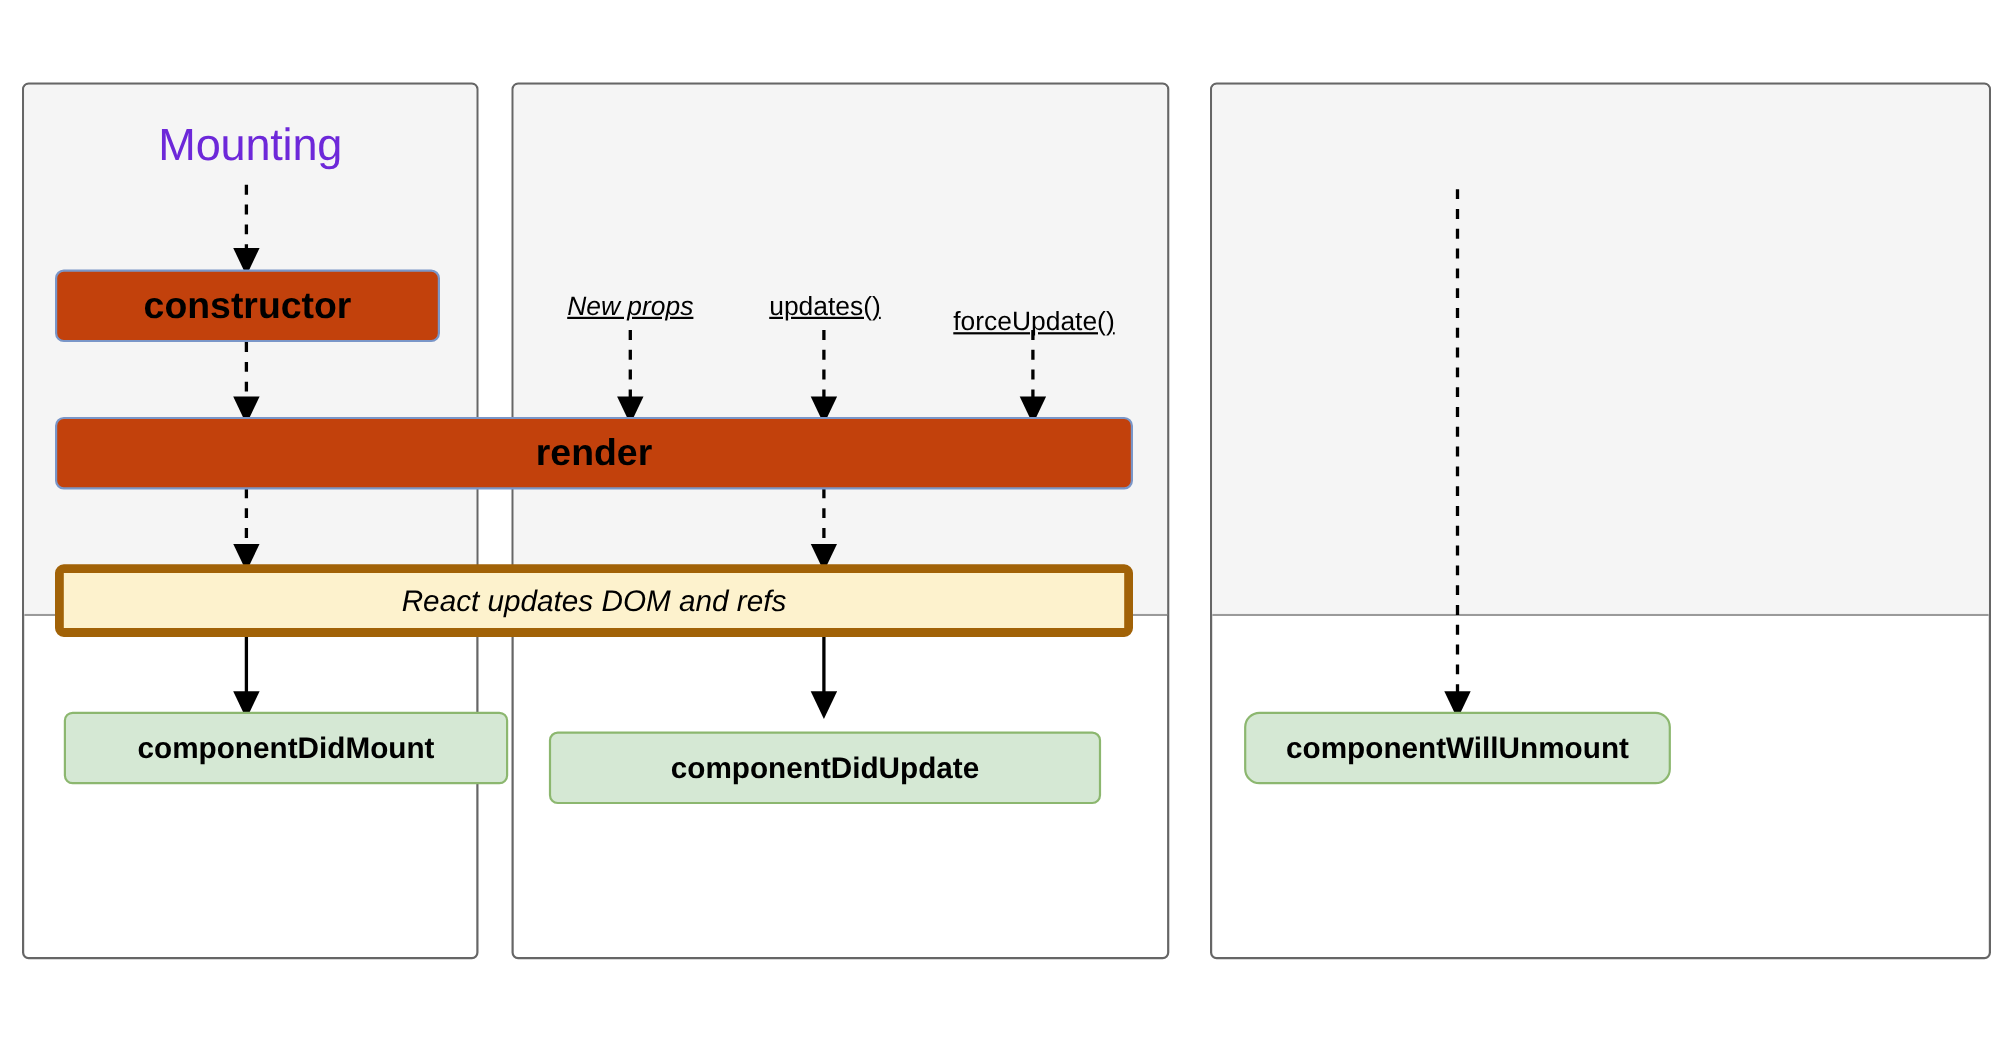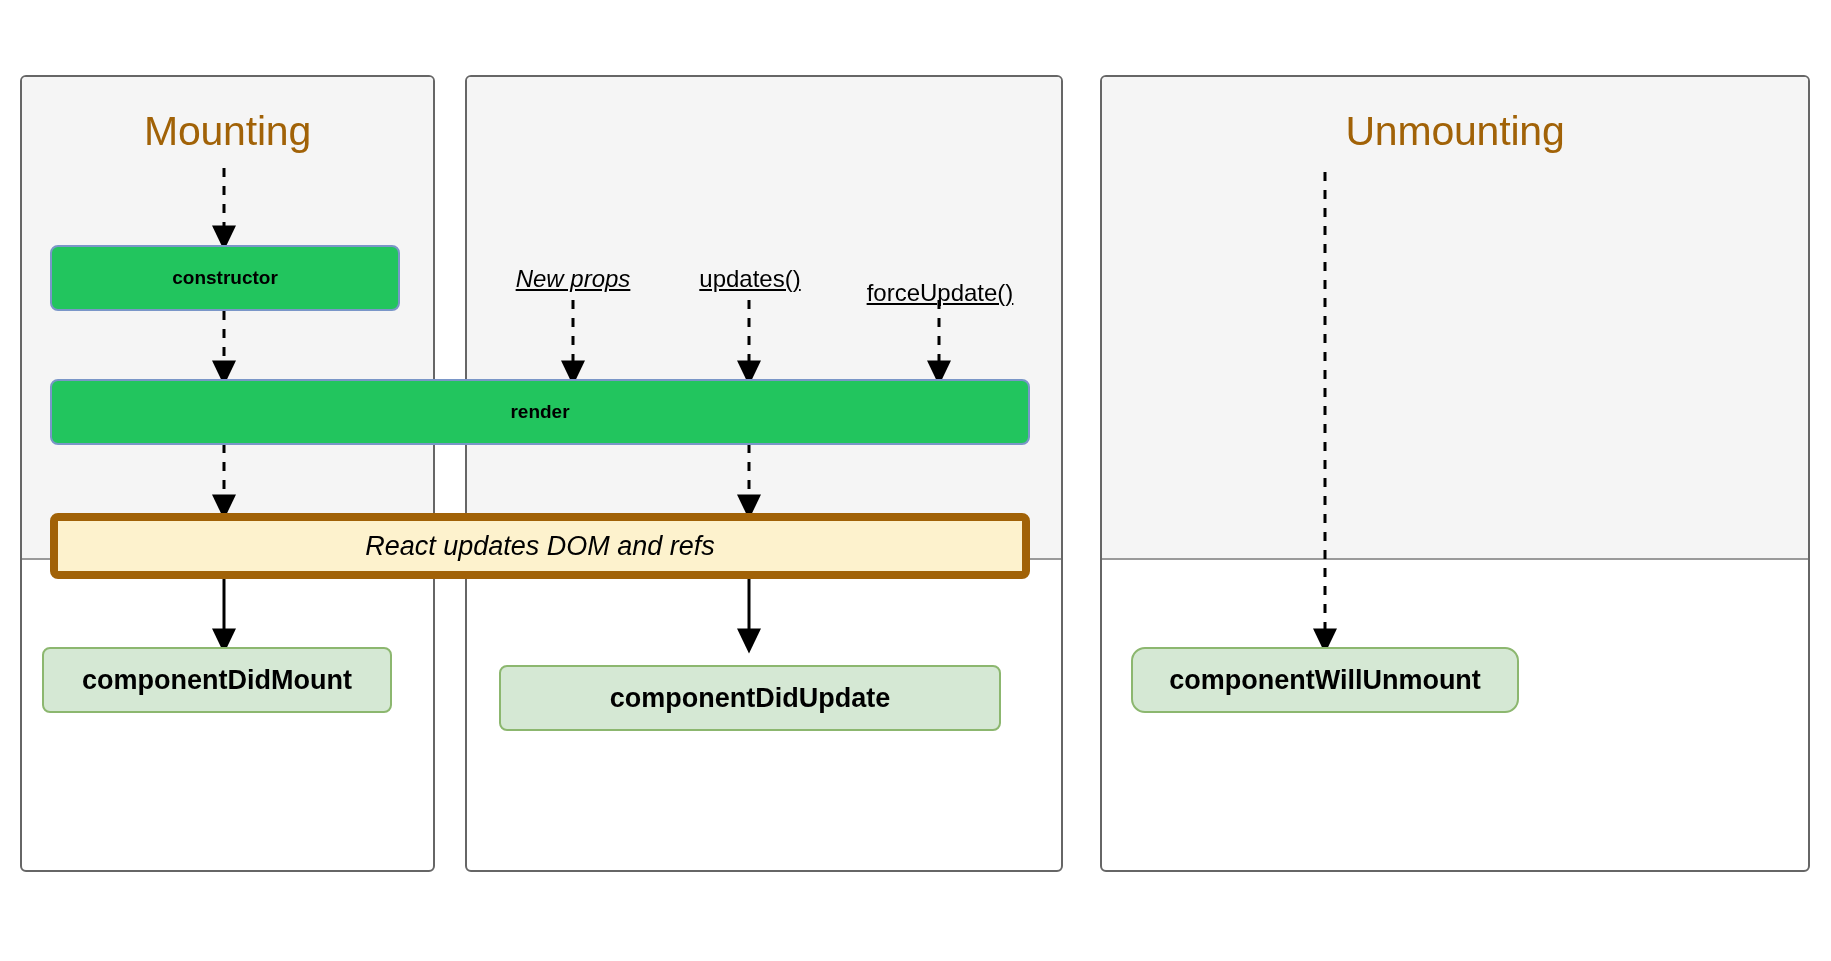--- a/index.html
+++ b/index.html
@@ -25,42 +25,42 @@
     border-bottom:2px solid #9a9a9a;
     box-sizing:border-box;
     border-radius:4px 4px 0 0;
   }
   .lane-title{
     position:absolute;
     left:0;right:0;
     text-align:center;
     font-size:41px;
     font-weight:400;
-    color:#a16207;
+    color:#6d28d9;
     letter-spacing:-0.2px;
     white-space:nowrap;
   }
 
   
   .node{
     position:absolute;
     box-sizing:border-box;
     border-radius:8px;
     display:flex;
     align-items:center;
     justify-content:center;
     text-align:center;
     color:#000000;
     white-space:nowrap;
   }
   .node-blue{
-    background:#22c55e;
+    background:#c2410c;
     border:2px solid #7a96c8;
     font-weight:bold;
-    font-size:19px;
+    font-size:34px;
   }
   .node-yellow{
     background:#fdf2cd;
     border:8px solid #a16207;
     font-style:italic;
     font-size:27px;
   }
   .node-green{
     background:#d5e8d4;
     border:2px solid #8cb76f;
@@ -93,21 +93,20 @@
 
   <div class="lane" style="left:465px;top:75px;width:598px;height:797px;">
     <div class="lane-head" style="height:483px;"></div>
   </div>
 
   <div class="lane" style="left:1100px;top:75px;width:710px;height:797px;">
     <div class="lane-head" style="height:483px;"></div>
   </div>
 
   <div class="lane-title" style="left:20px;width:415px;top:108px;">Mounting</div>
-  <div class="lane-title" style="left:1100px;width:710px;top:108px;">Unmounting</div>
 
   <div class="trigger italic" style="left:460px;width:226px;top:265px;">New props</div>
   <div class="trigger" style="left:637px;width:226px;top:265px;">updates()</div>
   <div class="trigger" style="left:827px;width:226px;top:279px;">forceUpdate()</div>
 
   <svg id="wires" viewBox="0 0 1831 961" xmlns="http://www.w3.org/2000/svg">
     <defs>
       <marker id="ah" markerWidth="10" markerHeight="10" refX="4.2" refY="4" orient="auto" markerUnits="strokeWidth">
         <path d="M0,0 L8.4,4 L0,8 z" fill="#000000"></path>
       </marker>
@@ -133,19 +132,19 @@
       <path d="M1325,172 L1325,641" stroke-dasharray="9,9"></path>
     </g>
   </svg>
 
   <div class="node node-blue" style="left:50px;top:245px;width:350px;height:66px;">constructor</div>
 
   <div class="node node-blue" style="left:50px;top:379px;width:980px;height:66px;">render</div>
 
   <div class="node node-yellow" style="left:50px;top:513px;width:980px;height:66px;">React updates DOM and refs</div>
 
-  <div class="node node-green" style="left:42px;top:647px;width:350px;height:66px;">componentDidMount</div>
+  <div class="node node-green" style="left:58px;top:647px;width:404px;height:66px;">componentDidMount</div>
 
   <div class="node node-green" style="left:499px;top:647px;width:502px;height:66px;margin-top:18px;">componentDidUpdate</div>
 
   <div class="node node-green" style="left:1131px;top:647px;width:388px;height:66px;border-radius:14px;">componentWillUnmount</div>
 
 </div>
 
 </body></html>

